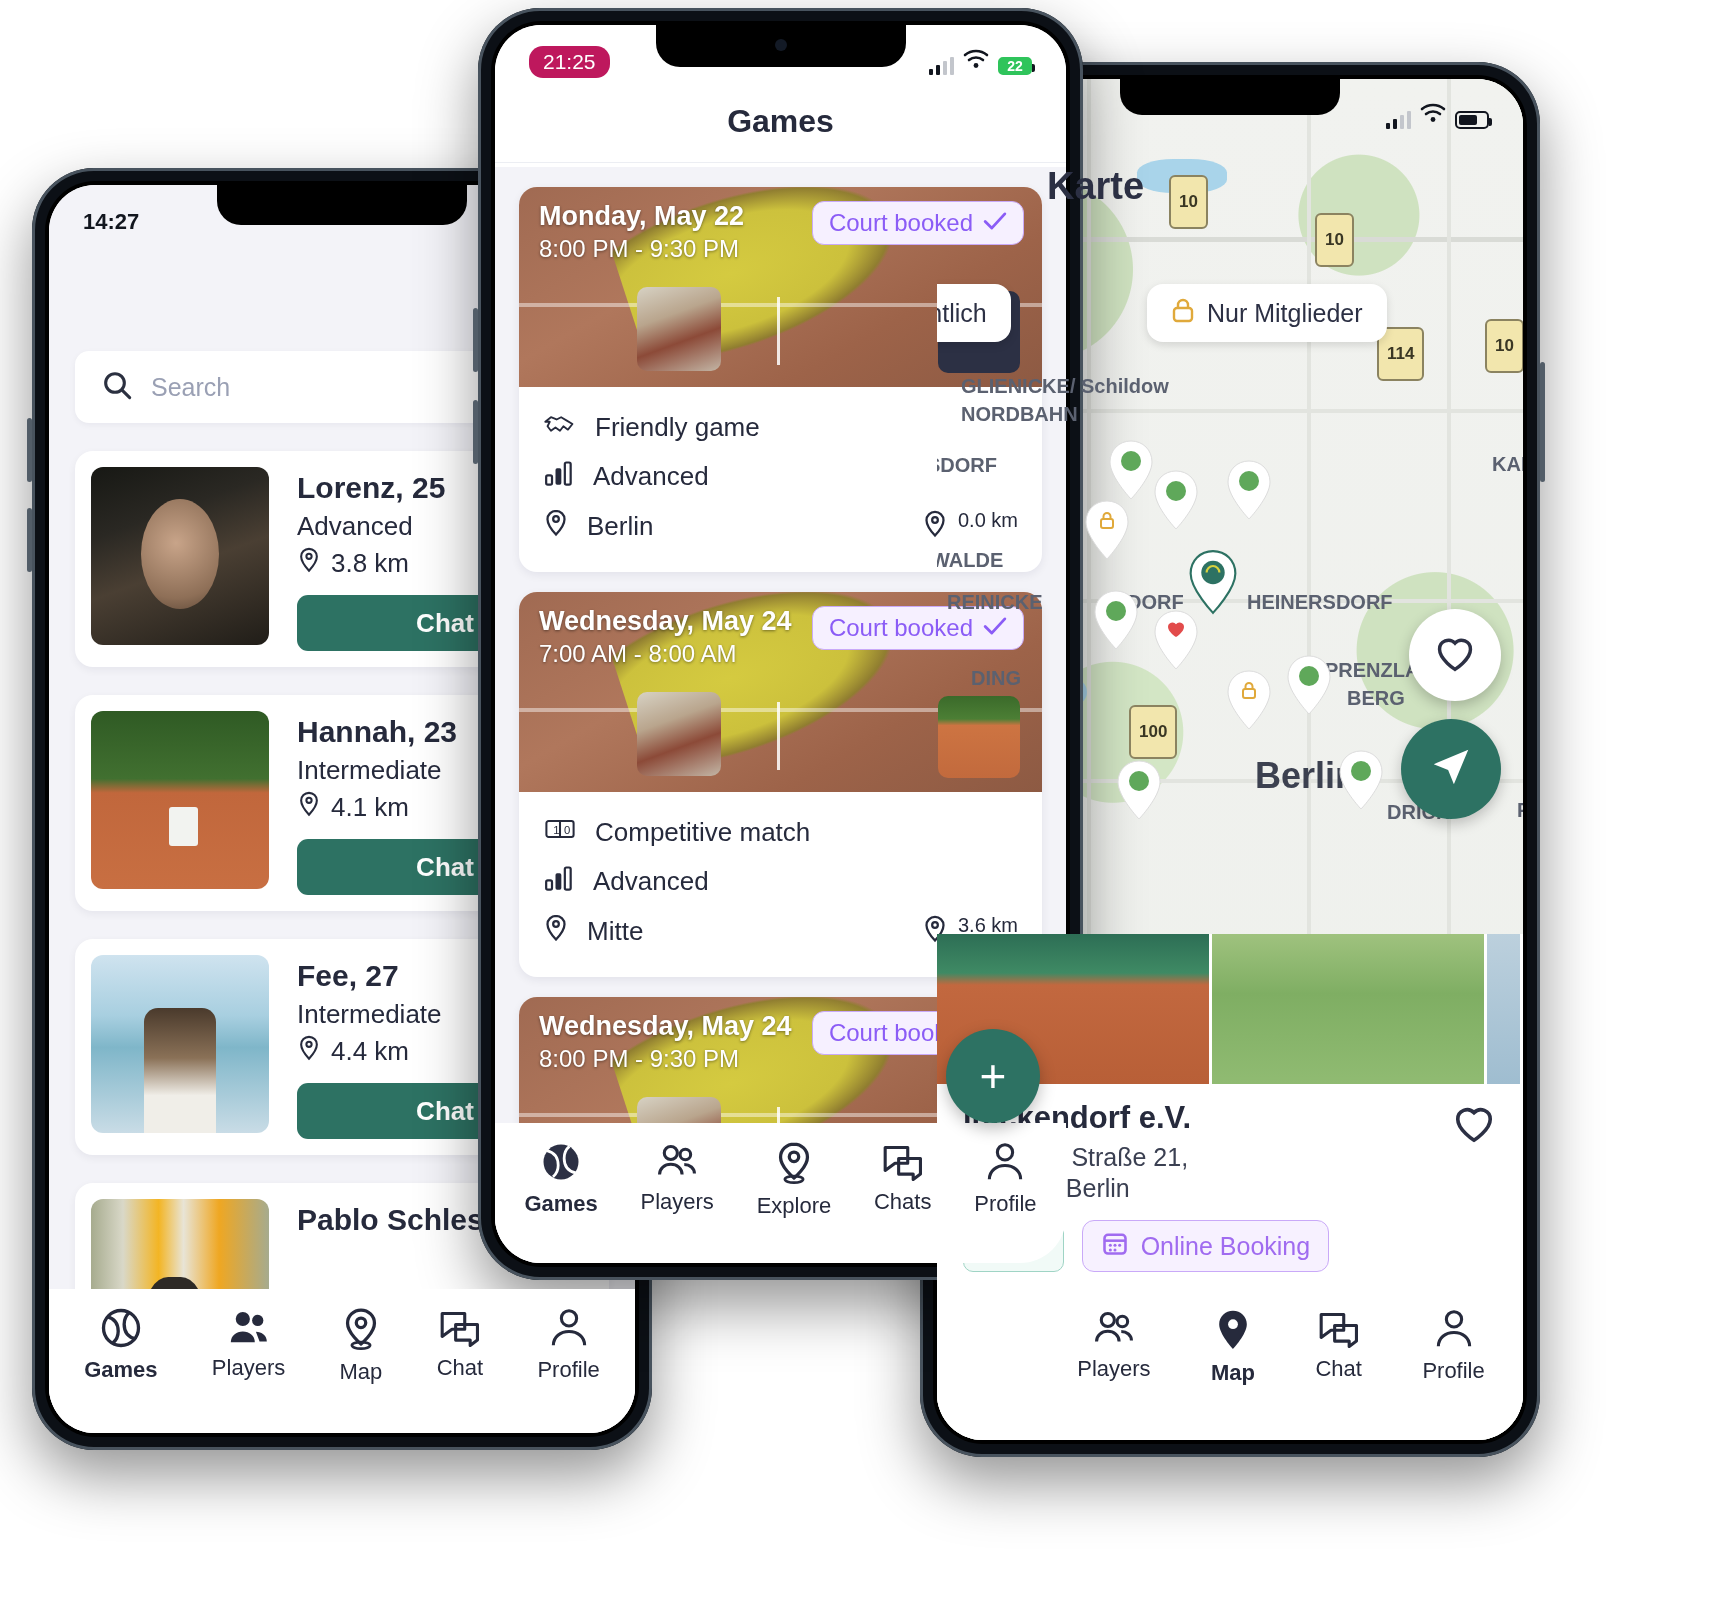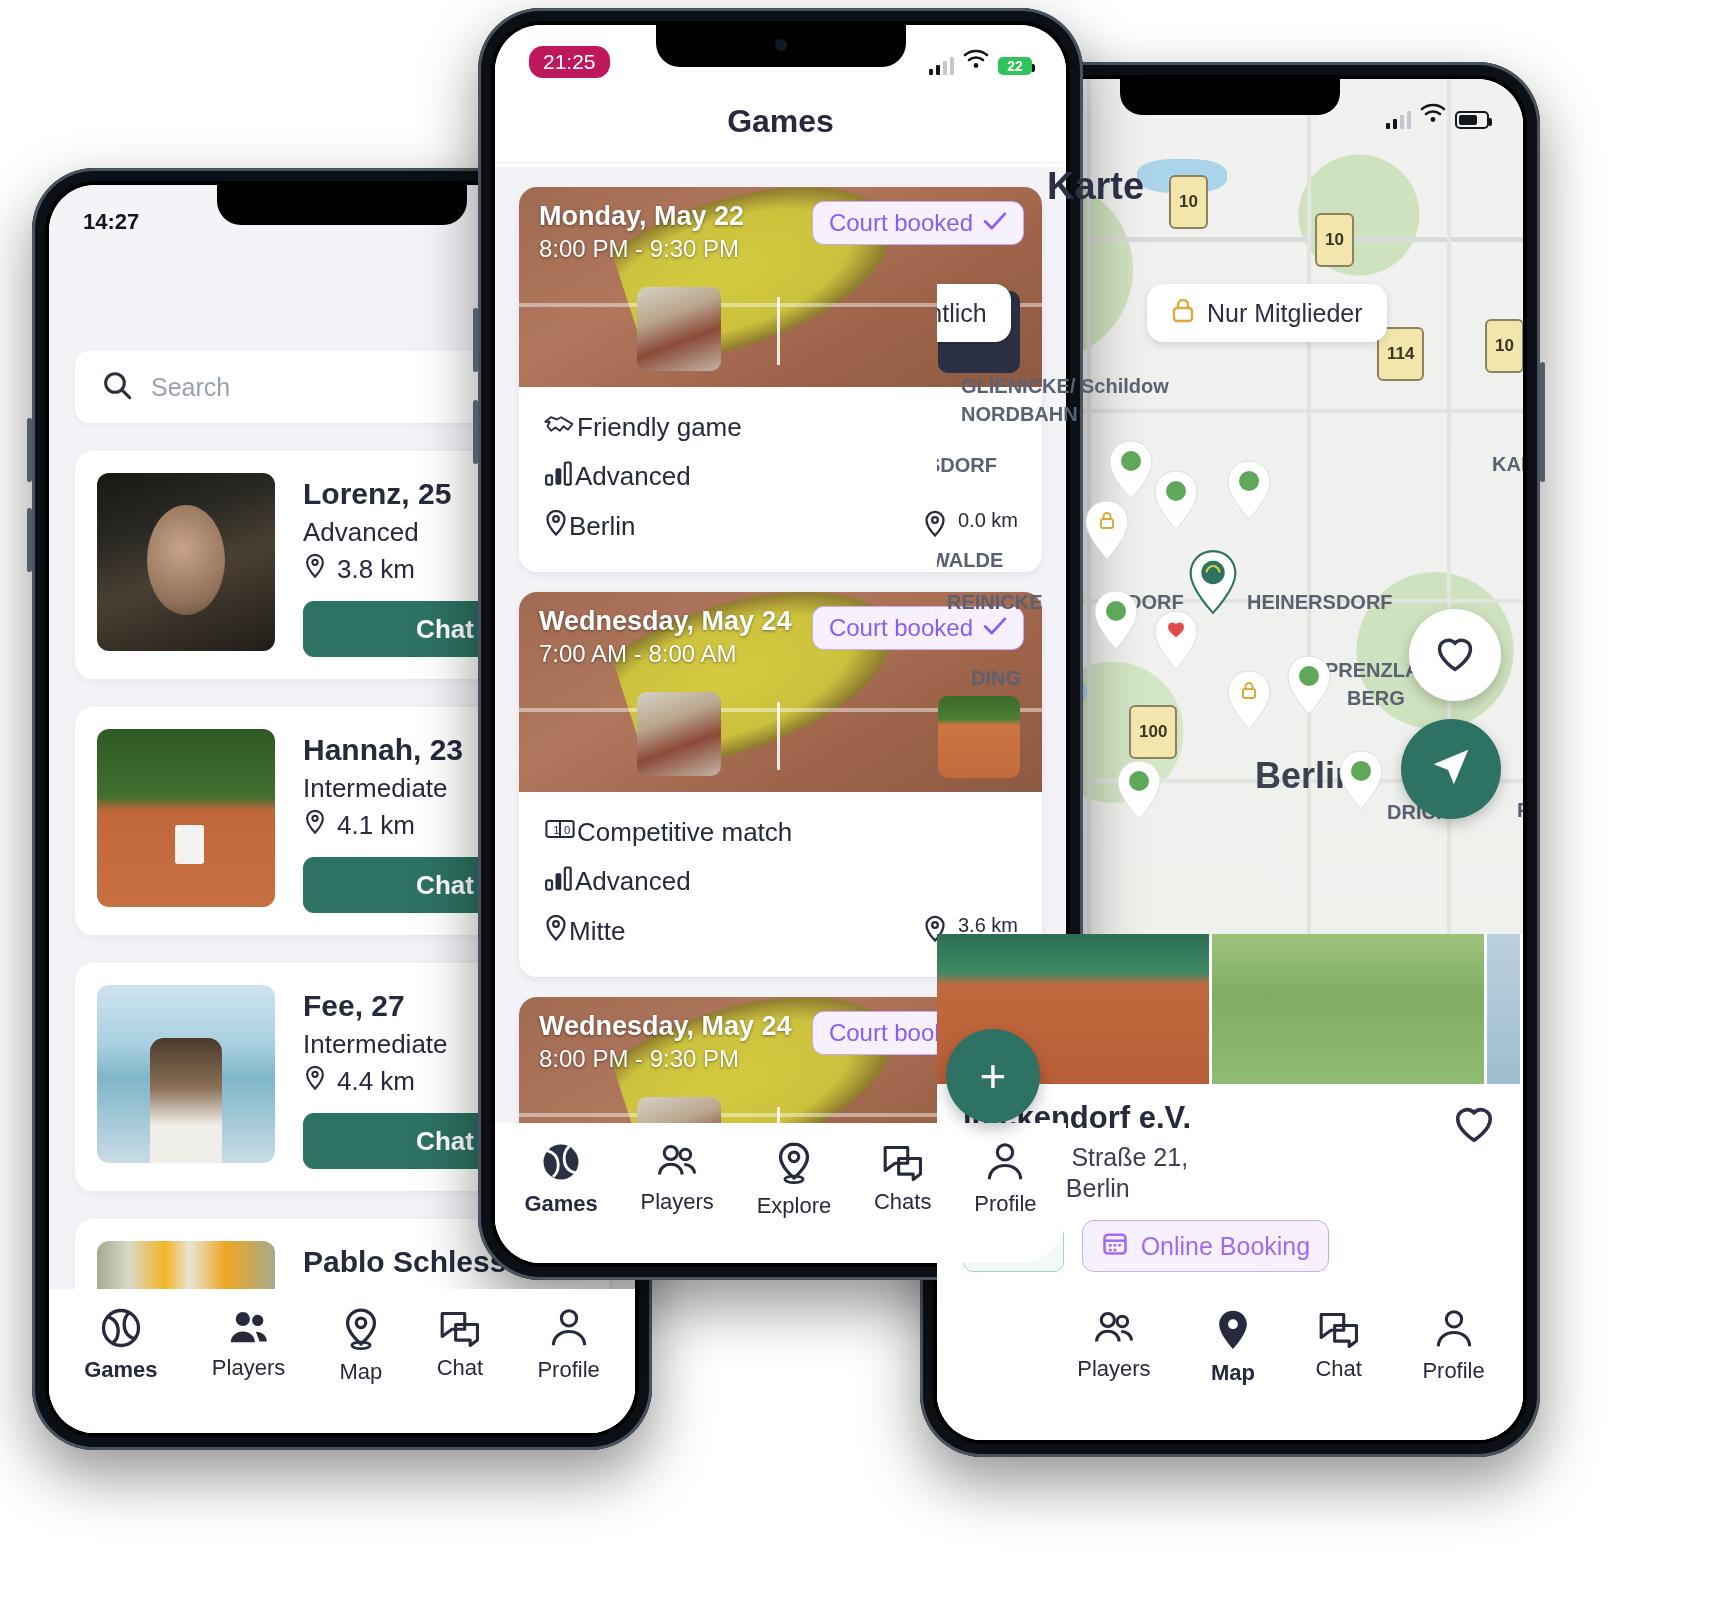--- a/index.html
+++ b/index.html
@@ -79,21 +79,21 @@
     height:72px; display:flex; align-items:center; gap:18px; padding:0 26px;
     box-shadow:0 2px 6px rgba(20,20,50,.05);
   }
   .search-box input {
     border:0; outline:0; background:transparent; font-size:25px;
     font-family:"Liberation Sans",sans-serif; color:#2b3040; width:100%;
   }
   .search-box input::placeholder{color:#9aa0b4;}
   .player-card {
     margin:28px 26px 0 26px; background:#fff; border-radius:18px;
-    padding:22px; display:flex; gap:28px;
+    padding:16px; display:flex; gap:28px;
     box-shadow:0 3px 9px rgba(20,20,50,.06);
   }
   .player-photo { width:178px; height:178px; border-radius:12px; flex:0 0 178px; overflow:hidden; position:relative; }
   .player-info { flex:1; padding-top:4px; }
   .player-name { font-size:30px; font-weight:bold; color:#262a3c; }
   .player-level { font-size:26px; color:#262a3c; margin-top:6px; }
   .player-dist { font-size:26px; color:#262a3c; margin-top:4px; display:flex; align-items:center; gap:10px;}
   .chat-btn {
     margin-top:14px; background:#2d7263; color:#fff; border:0; border-radius:11px;
     height:56px; width:100%; font-size:26px; font-weight:bold;
@@ -136,21 +136,21 @@
     font-size:24px; display:flex; align-items:center; gap:10px; font-weight:normal;
   }
   .avatars { position:absolute; left:118px; bottom:16px; display:flex; align-items:flex-end; gap:0; }
   .av { width:84px; height:84px; border-radius:10px; overflow:hidden; }
   .divider-v { position:absolute; left:258px; bottom:22px; width:3px; height:68px; background:rgba(255,255,255,.85); }
   .slot-add { position:absolute; right:22px; bottom:14px; width:82px; height:82px; border-radius:10px;
               background:#2c3044; color:#fff; display:flex; align-items:center; justify-content:center;
               font-size:34px; }
   .slot-img { position:absolute; right:22px; bottom:14px; width:82px; height:82px; border-radius:10px; overflow:hidden; }
   .game-meta { padding:16px 24px 20px 24px; }
-  .meta-row { display:flex; align-items:center; padding:7px 0; font-size:26px; color:#262a3c; }
+  .meta-row { display:flex; align-items:center; gap:18px; padding:7px 0; font-size:26px; color:#262a3c; }
   .meta-row .spacer { flex:1; }
   .meta-right { display:flex; align-items:flex-start; gap:10px; font-size:20px; color:#262a3c; }
 
   .fab { position:absolute; right:26px; bottom:140px; width:94px; height:94px; border-radius:50%;
          background:#2d7263; color:#fff; display:flex; align-items:center; justify-content:center;
          font-size:46px; z-index:35; box-shadow:0 6px 16px rgba(0,0,0,.25); cursor:pointer; }
 
   
   .map-body { position:absolute; top:0; left:0; right:0; bottom:0; background:#eef3e6; overflow:hidden; }
   .map-canvas { position:absolute; inset:0;

